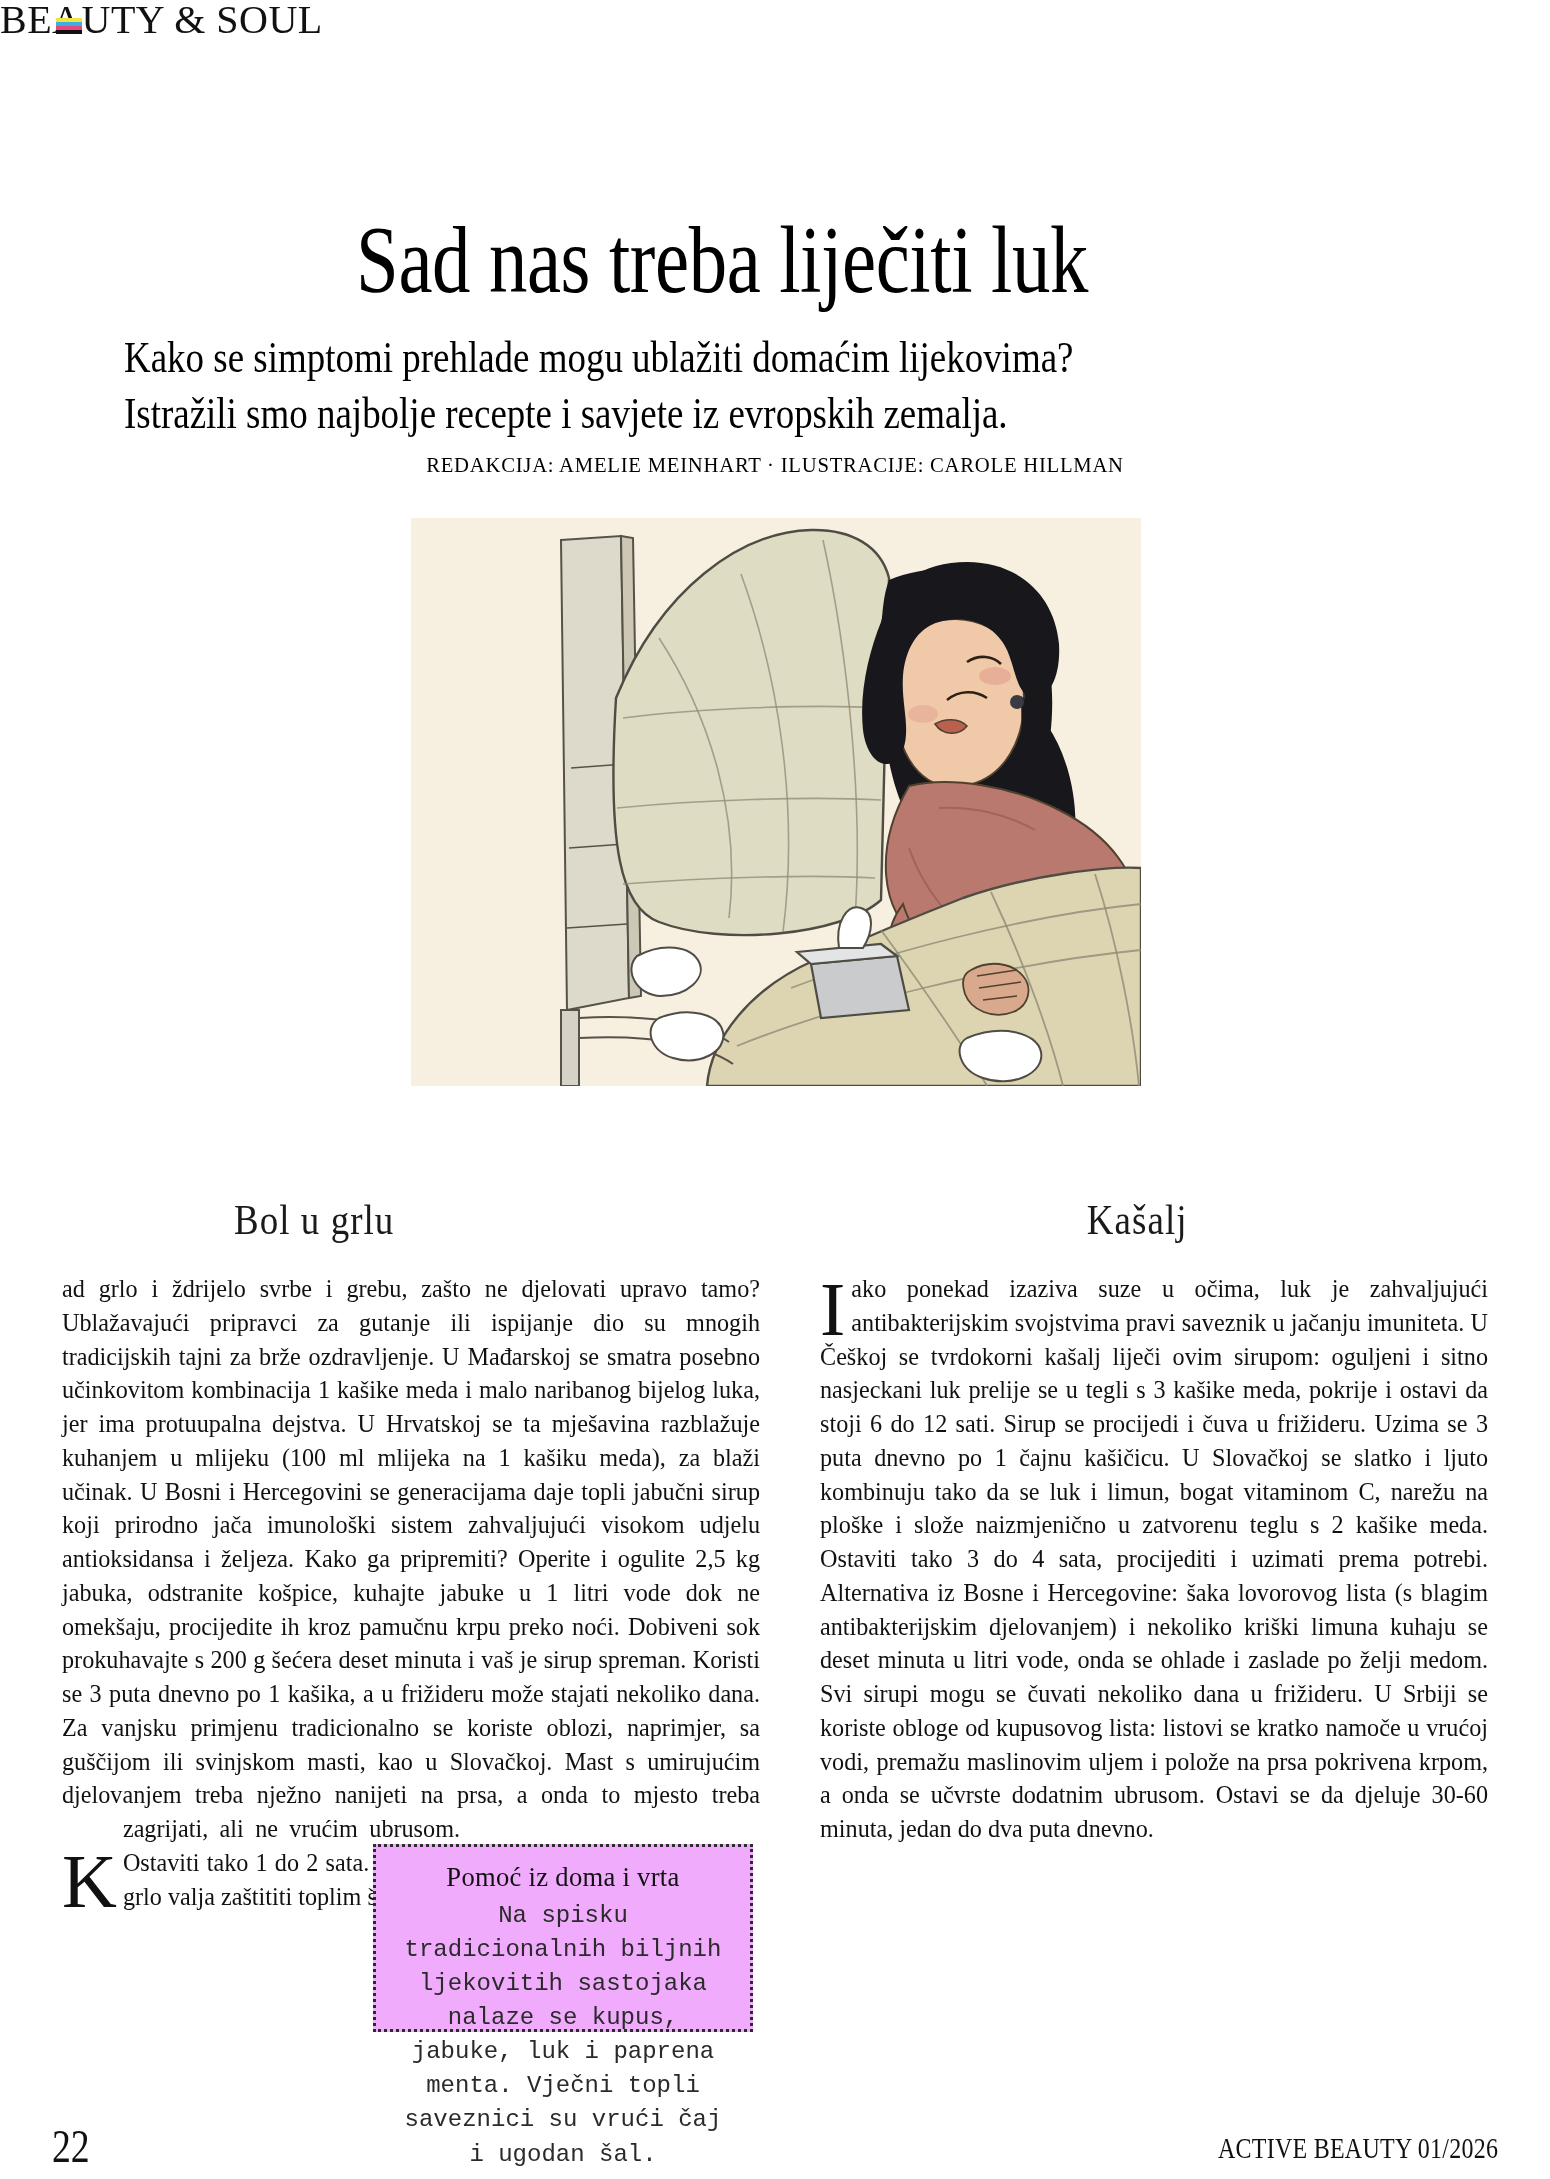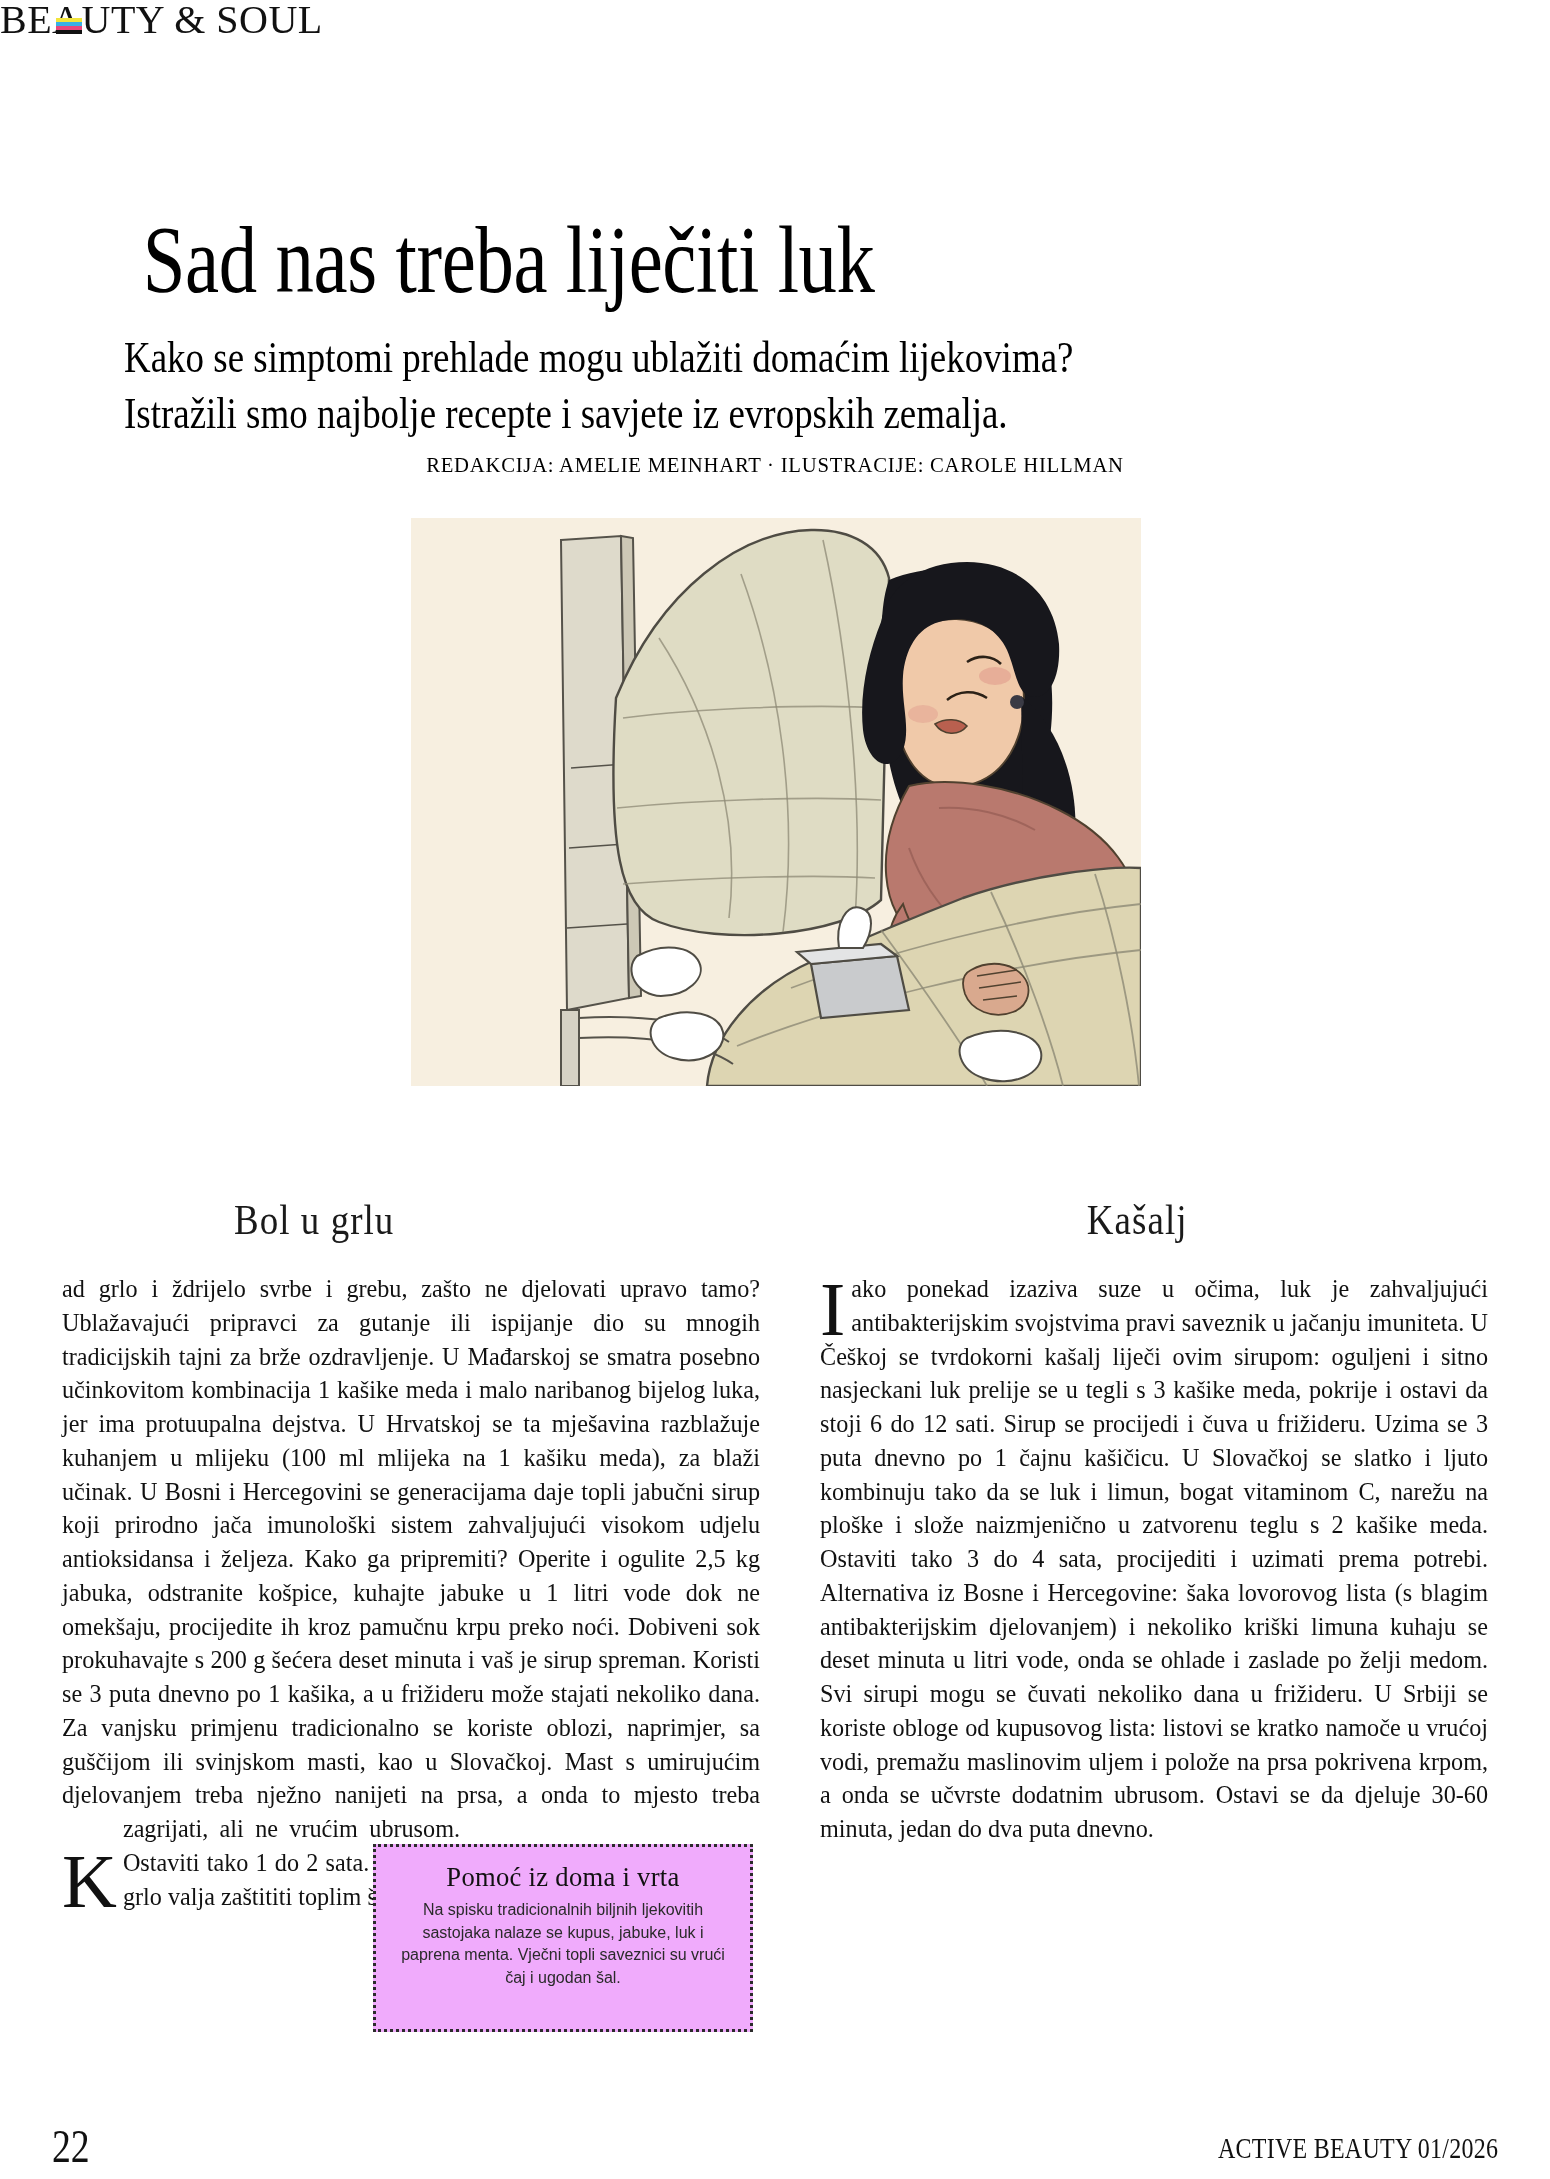--- a/index.html
+++ b/index.html
@@ -37,24 +37,24 @@
     background: linear-gradient(to bottom,
        #f2e43a 0%, #f2e43a 25%,
        #39b0e5 25%, #39b0e5 50%,
        #e8467c 50%, #e8467c 75%,
        #111111 75%, #111111 100%);
   }
 
   
   .headline-wrap {
     position: absolute;
-    left: 0;
+    left: 8px;
     top: 212px;
     width: 1428px;
-    text-align: left;
+    text-align: center;
   }
   .headline {
     font-family: "Liberation Serif", serif;
     font-size: 96px;
     line-height: 1.0;
     font-weight: 400;
     letter-spacing: -0.5px;
     transform: scaleX(0.80);
     transform-origin: center center;
     white-space: nowrap;
@@ -168,22 +168,22 @@
   }
   .pullout-title {
     font-family: "Liberation Serif", serif;
     font-size: 28px;
     letter-spacing: 0.3px;
     color: #111;
     margin-bottom: 6px;
     transform: scaleX(0.95);
   }
   .pullout-body {
-    font-family: Liberation Sans, sans-serif;
-    font-size: 16px;
+    font-family: Liberation Mono, monospace;
+    font-size: 24px;
     line-height: 1.42;
     color: #2a2a2a;
     text-align: center;
   }
 
   
   .folio {
     position: absolute;
     left: 52px;
     top: 2120px;

